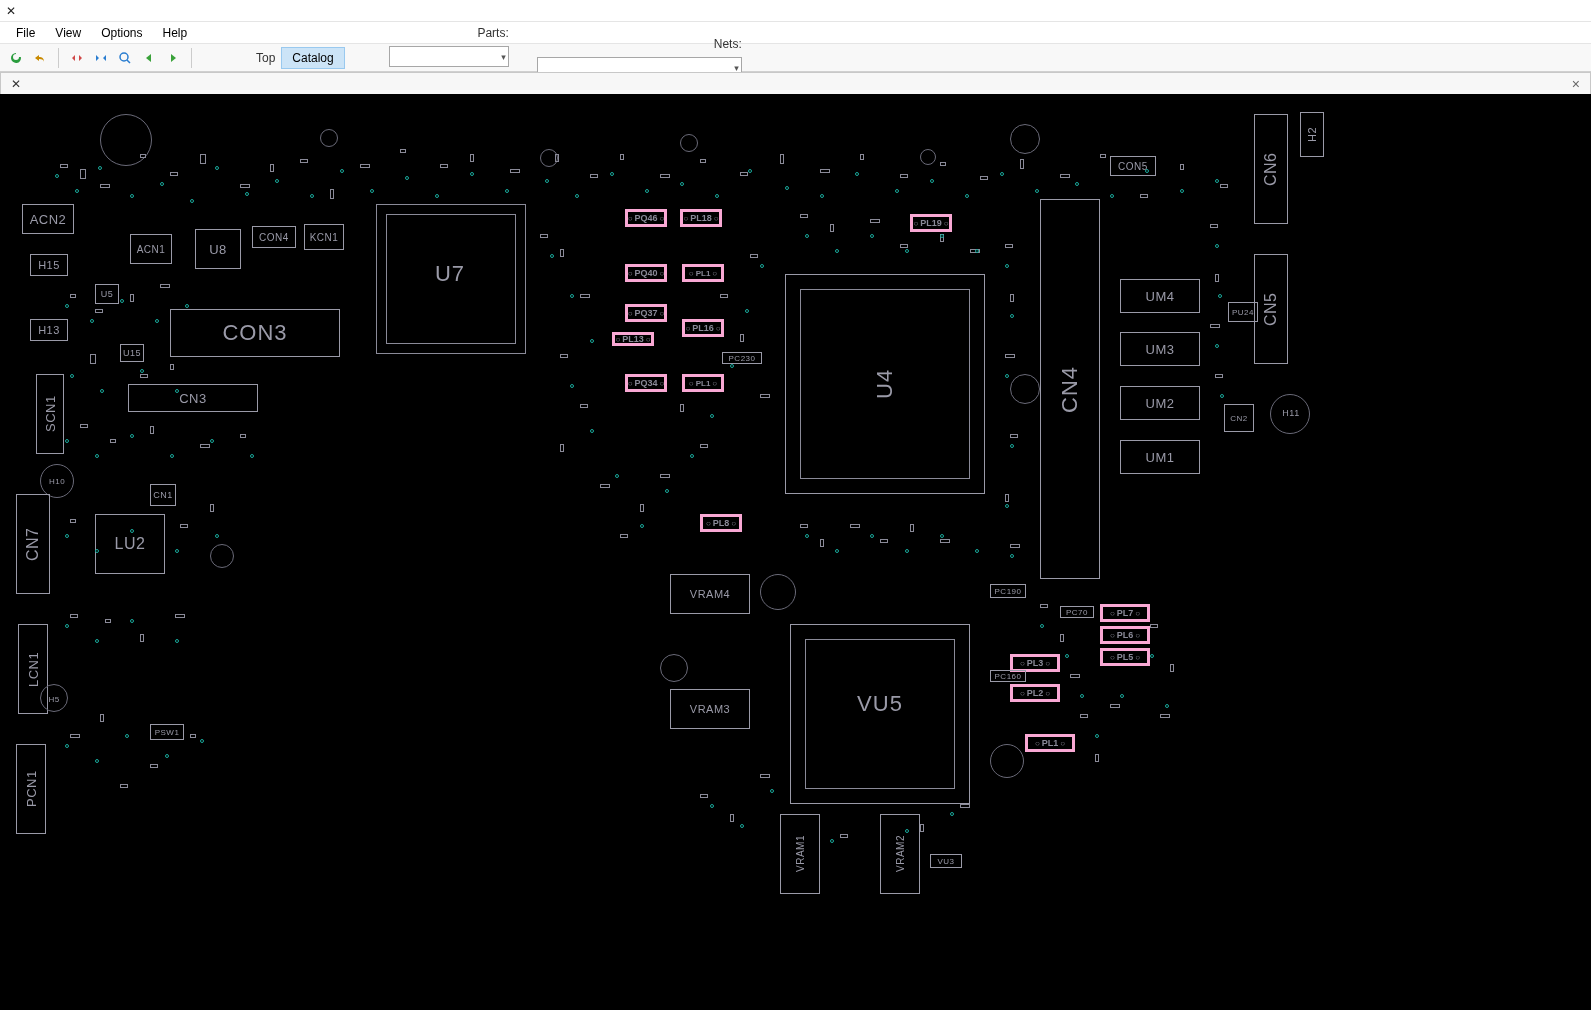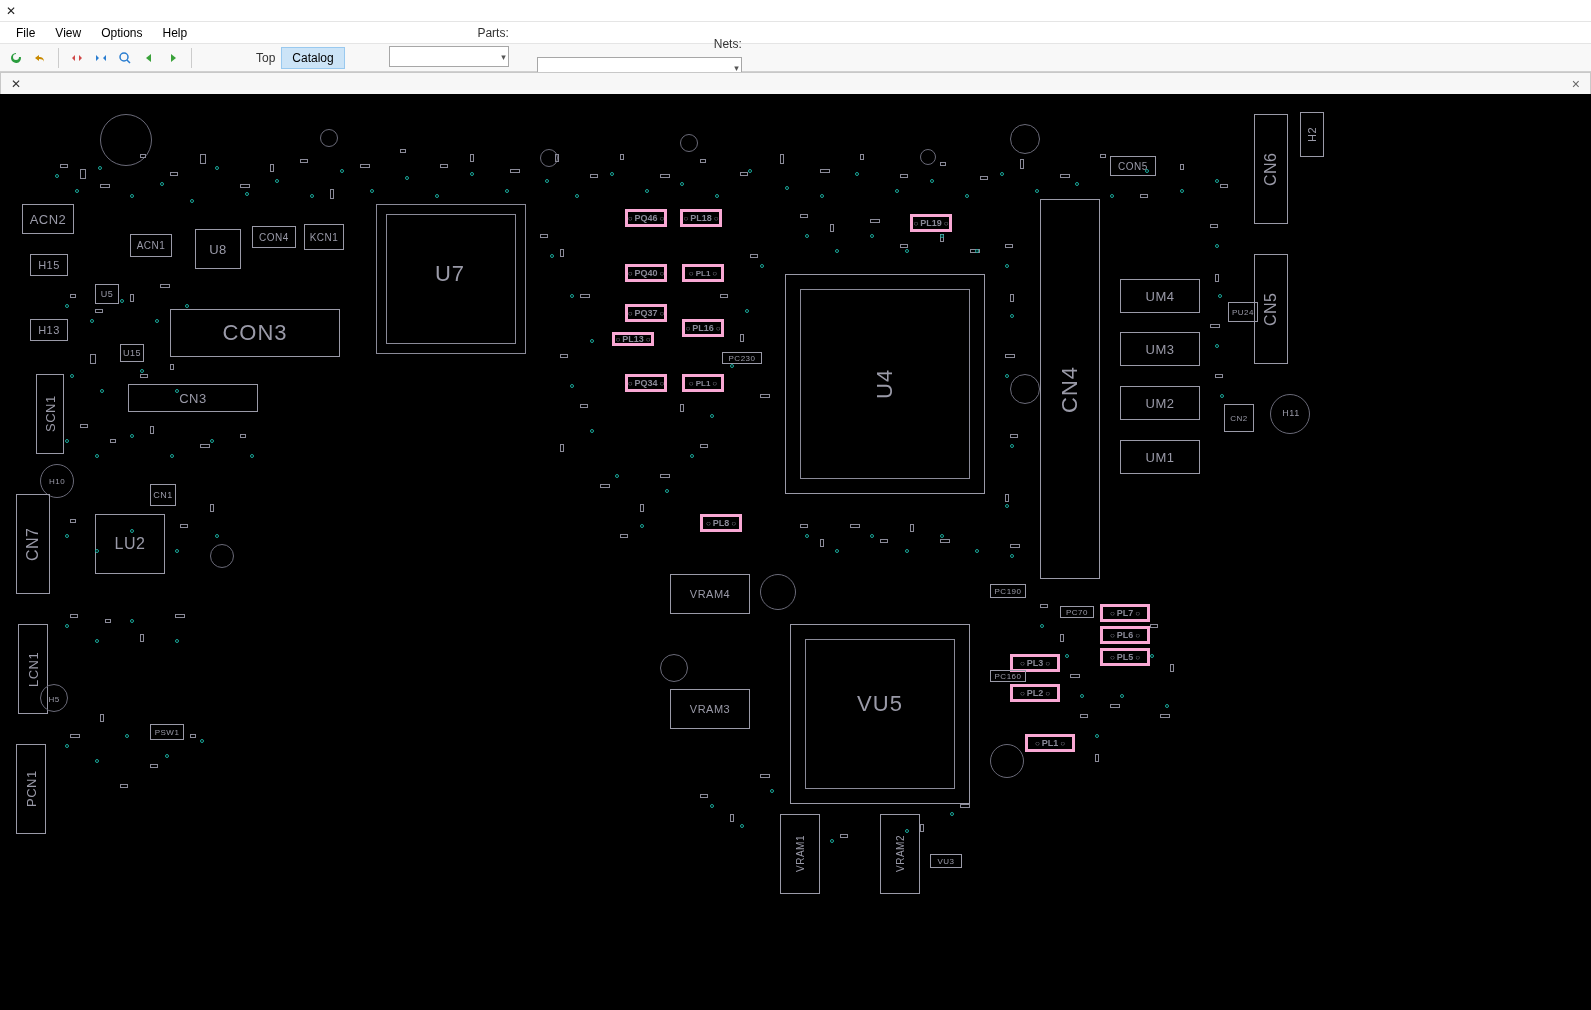--- a/index.html
+++ b/index.html
@@ -128,21 +128,21 @@
     <span class="shf">✕</span>
     <span class="close">×</span>
   </div>
 </div>
 
 <div class="canvas">
 
   <div class="comp" style="left:22px; top:110px; width:52px; height:30px;">
       <span>ACN2</span>
     </div>
-  <div class="comp" style="left:130px; top:140px; width:42px; height:23px; font-size:10px;">
+  <div class="comp" style="left:130px; top:140px; width:42px; height:30px; font-size:10px;">
       <span>ACN1</span>
     </div>
   <div class="comp" style="left:195px; top:135px; width:46px; height:40px;">
       <span>U8</span>
     </div>
   <div class="comp" style="left:252px; top:132px; width:44px; height:22px; font-size:10px;">
       <span>CON4</span>
     </div>
   <div class="comp" style="left:304px; top:130px; width:40px; height:26px; font-size:10px;">
       <span>KCN1</span>

